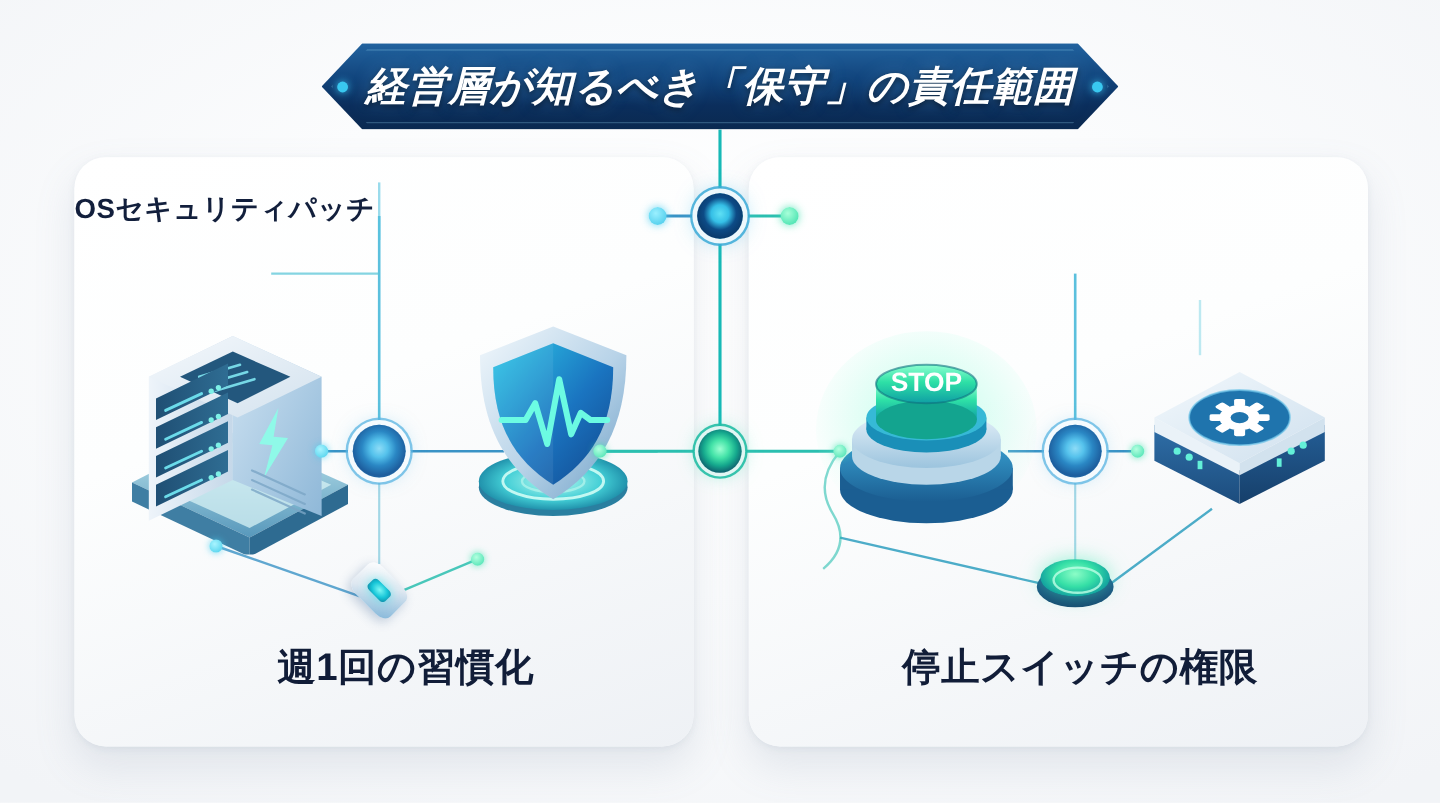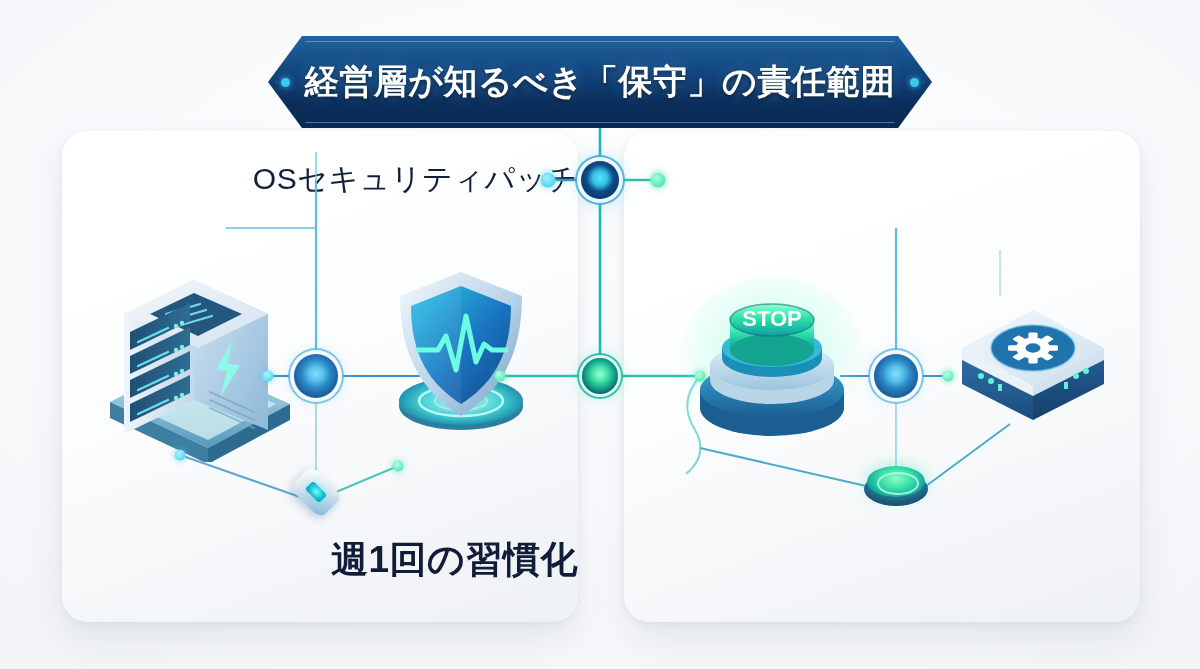--- a/index.html
+++ b/index.html
@@ -20,21 +20,21 @@
   .glow-a{left:40px;top:250px;width:300px;height:260px;
     background:radial-gradient(circle, rgba(120,245,220,.30) 0%, rgba(120,245,220,0) 68%);}
   .glow-b{left:640px;top:230px;width:320px;height:300px;
     background:radial-gradient(circle, rgba(110,250,200,.34) 0%, rgba(110,250,200,0) 67%);}
   .glow-c{left:340px;top:250px;width:240px;height:240px;
     background:radial-gradient(circle, rgba(130,230,255,.26) 0%, rgba(130,230,255,0) 68%);}
   .glow-d{left:900px;top:260px;width:240px;height:220px;
     background:radial-gradient(circle, rgba(140,220,255,.22) 0%, rgba(140,220,255,0) 68%);}
 
   
-  .banner-wrap{position:absolute;left:268px;top:36px;width:664px;height:92px;}
+  .banner-wrap{position:absolute;left:268px;top:36px;width:664px;height:72px;font-style:italic;}
   .banner{
     position:absolute;inset:0;
     background:linear-gradient(180deg,#1a4f8e 0%,#0d3466 42%,#0a2murky 42%,#0b2b57 100%);
     background:linear-gradient(180deg,#22639f 0%,#12457d 40%,#0b2e5c 72%,#0a2950 100%);
     -webkit-clip-path:polygon(0 50%,34px 0,630px 0,664px 50%,630px 100%,34px 100%);
     clip-path:polygon(0 50%,34px 0,630px 0,664px 50%,630px 100%,34px 100%);
     box-shadow:0 10px 26px rgba(20,60,110,.30);
   }
   .banner-border{
     position:absolute;inset:-5px;
@@ -63,26 +63,26 @@
 
   
   .card{
     position:absolute;top:131px;width:516px;height:491px;border-radius:26px;
     background:linear-gradient(160deg,#ffffff 0%,#fdfefe 40%,#eef1f5 100%);
     box-shadow:0 16px 34px rgba(120,135,160,.16), 0 2px 6px rgba(120,135,160,.10);
   }
   .card.left{left:62px;}
   .card.right{left:624px;}
   .card-title{
-    position:absolute;left:0;right:0;top:28px;text-align:right;
-    font-size:30px;font-weight:400;color:#121f3c;letter-spacing:.5px;white-space:nowrap;
+    position:absolute;left:0;right:0;top:28px;text-align:left;
+    font-size:23px;font-weight:700;color:#121f3c;letter-spacing:.5px;white-space:nowrap;
   }
   .card-footer{
-    position:absolute;left:0;right:0;top:404px;text-align:right;
-    font-size:37px;font-weight:700;color:#111d38;letter-spacing:.5px;white-space:nowrap;margin-left:36px;
+    position:absolute;left:0;right:0;top:404px;text-align:center;
+    font-size:32px;font-weight:700;color:#111d38;letter-spacing:.5px;white-space:nowrap;margin-left:36px;
   }
 
   
   .wires{position:absolute;left:0;top:0;width:1200px;height:669px;pointer-events:none;}
 
   
   .node{position:absolute;border-radius:50%;transform:translate(-50%,-50%);}
   .hub{
     width:38px;height:38px;
     background:radial-gradient(circle at 50% 45%, #5fe0f5 0%, #35bfe6 26%, #0d4b86 48%, #0a3a6b 72%, #113f72 100%);
@@ -148,20 +148,21 @@
   <div class="glow glow-c"></div>
   <div class="glow glow-b"></div>
   <div class="glow glow-d"></div>
 
   <div class="card left">
     <div class="card-title">OSセキュリティパッチ</div>
     <div class="card-footer">週1回の習慣化</div>
   </div>
 
   <div class="card right">
+    <div class="card-footer">停止スイッチの権限</div>
   </div>
 
   <svg class="wires" width="1200" height="669">
     <defs>
       <linearGradient id="fadeDown" x1="0" y1="0" x2="0" y2="1">
         <stop offset="0%" stop-color="#17b9b6" stop-opacity="1"></stop>
         <stop offset="60%" stop-color="#17b9b6" stop-opacity=".85"></stop>
         <stop offset="100%" stop-color="#17b9b6" stop-opacity="0"></stop>
       </linearGradient>
       <linearGradient id="fadeR" x1="0" y1="0" x2="1" y2="0">

